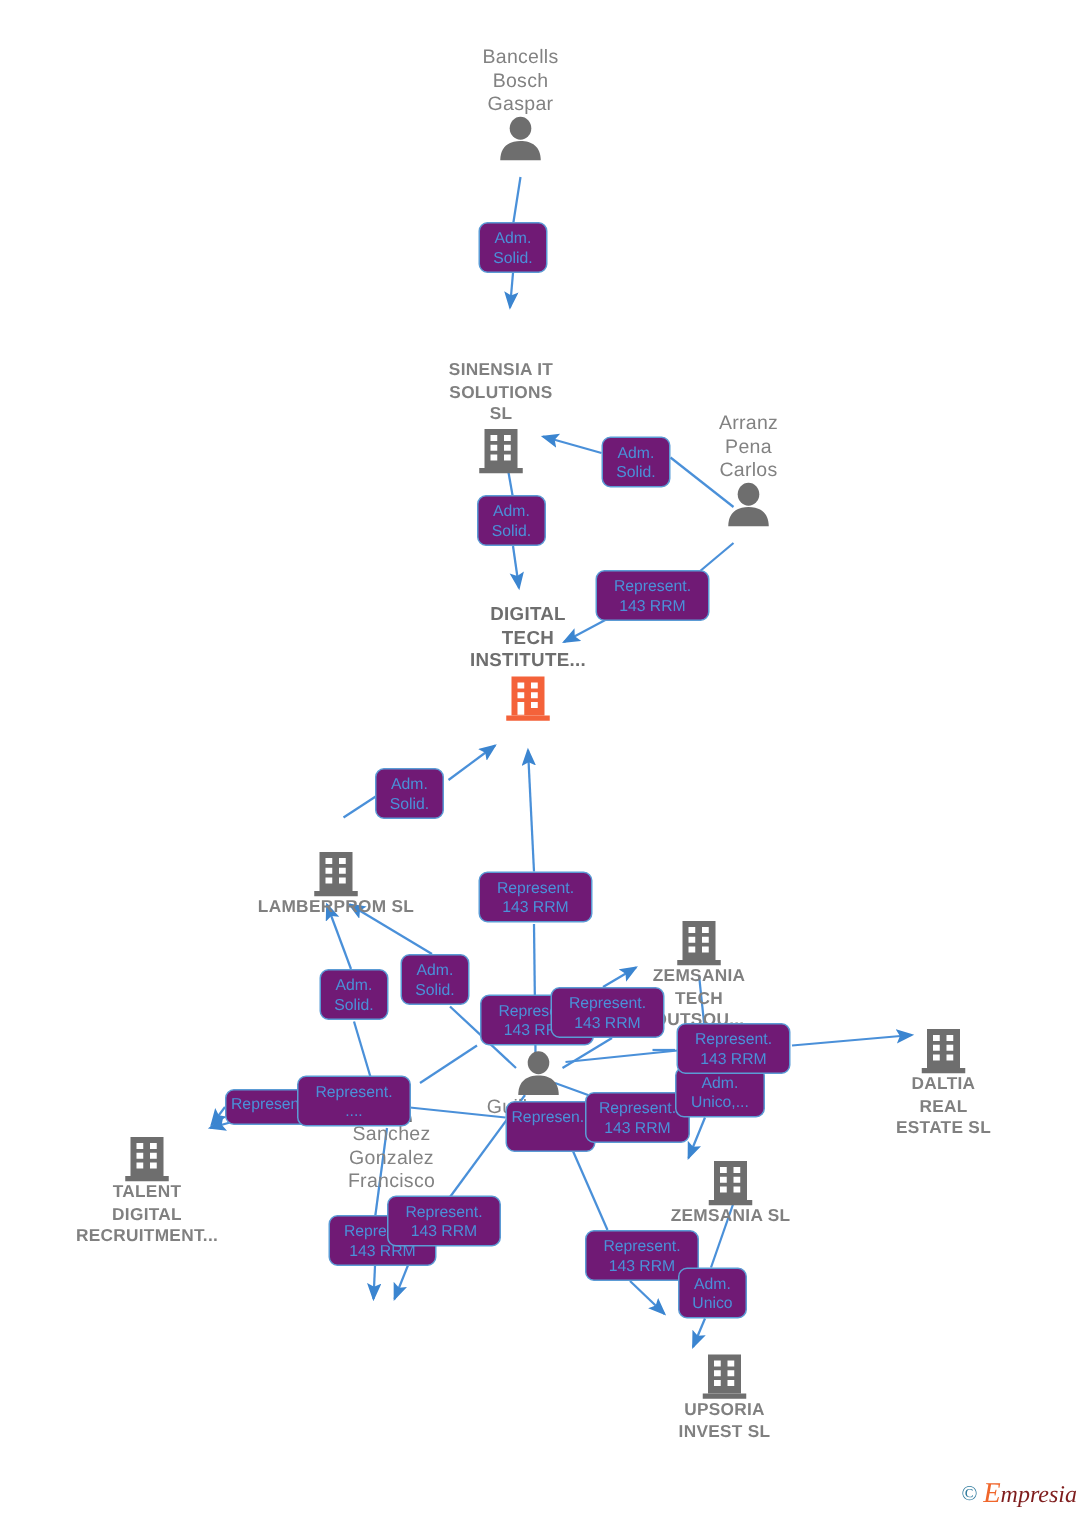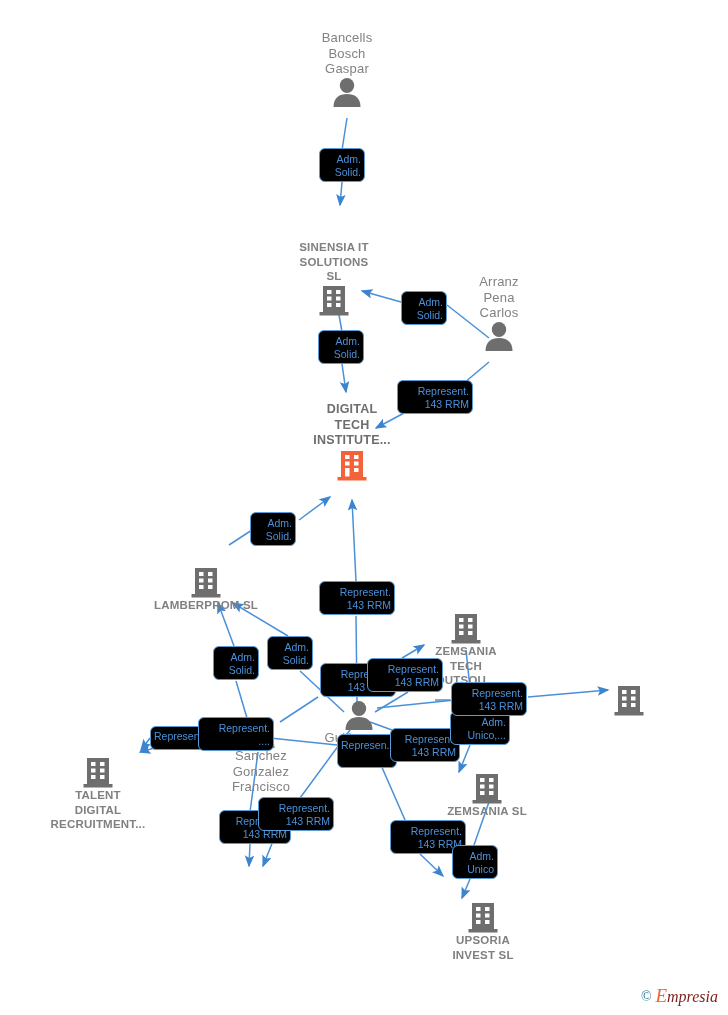--- a/index.html
+++ b/index.html
@@ -50,27 +50,27 @@
   }
   .node.company-main .node-label {
     color: #6e6e6e;
     font-size: 12.5px;
     line-height: 15.5px;
   }
 
   .edge-label {
     position: absolute;
     box-sizing: border-box;
-    background: #000000;
+    background: #701a75;
     border: 1.4px solid #5b9bd5;
     border-radius: 6px;
     color: #4a90d9;
     font-size: 10.5px;
     line-height: 13px;
-    text-align: right;
+    text-align: center;
     padding: 4px 3px 3px 3px;
     white-space: pre-line;
     font-family: "Liberation Sans", sans-serif;
   }
   .watermark {
     position: absolute;
     right: 10px;
     bottom: 8px;
     font-size: 15px;
     color: #2f7b9e;
@@ -219,21 +219,21 @@
           <rect x="8" y="6" width="4.5" height="4" fill="#fff"></rect>
           <rect x="17" y="6" width="4.5" height="4" fill="#fff"></rect>
           <rect x="8" y="12.5" width="4.5" height="4" fill="#fff"></rect>
           <rect x="17" y="12.5" width="4.5" height="4" fill="#fff"></rect>
           <rect x="8" y="19" width="4.5" height="8.5" fill="#fff"></rect>
           <rect x="17" y="19" width="4.5" height="4" fill="#fff"></rect>
         </svg>
     </span>
   </div>
 
-  <div class="node company" style="left:206px; top:566px;">
+  <div class="node company" style="left:224px; top:566px;">
     <span class="glyph">
       <svg width="30" height="32" viewBox="0 0 30 32">
           <rect x="4" y="2" width="22" height="26" fill="#6e6e6e"></rect>
           <rect x="0.5" y="28" width="29" height="3.5" fill="#6e6e6e"></rect>
           <rect x="8" y="6" width="4.5" height="4" fill="#fff"></rect>
           <rect x="17" y="6" width="4.5" height="4" fill="#fff"></rect>
           <rect x="8" y="12.5" width="4.5" height="4" fill="#fff"></rect>
           <rect x="17" y="12.5" width="4.5" height="4" fill="#fff"></rect>
           <rect x="8" y="19" width="4.5" height="4" fill="#fff"></rect>
           <rect x="17" y="19" width="4.5" height="4" fill="#fff"></rect>
@@ -266,20 +266,23 @@
           <rect x="4" y="2" width="22" height="26" fill="#6e6e6e"></rect>
           <rect x="0.5" y="28" width="29" height="3.5" fill="#6e6e6e"></rect>
           <rect x="8" y="6" width="4.5" height="4" fill="#fff"></rect>
           <rect x="17" y="6" width="4.5" height="4" fill="#fff"></rect>
           <rect x="8" y="12.5" width="4.5" height="4" fill="#fff"></rect>
           <rect x="17" y="12.5" width="4.5" height="4" fill="#fff"></rect>
           <rect x="8" y="19" width="4.5" height="4" fill="#fff"></rect>
           <rect x="17" y="19" width="4.5" height="4" fill="#fff"></rect>
         </svg>
     </span>
+    <span class="node-label">DALTIA
+REAL
+ESTATE  SL</span>
   </div>
 
   <div class="node person" style="left:261px; top:718px;">
     <span class="glyph">
       <svg width="34" height="30" viewBox="0 0 34 30">
           <ellipse cx="17" cy="8.5" rx="7.2" ry="7.6" fill="#6e6e6e"></ellipse>
           <path d="M3.5,30 C3.5,20.5 9.5,17 17,17 C24.5,17 30.5,20.5 30.5,30 Z" fill="#6e6e6e"></path>
         </svg>
     </span>
     <span class="node-label">Sanchez

